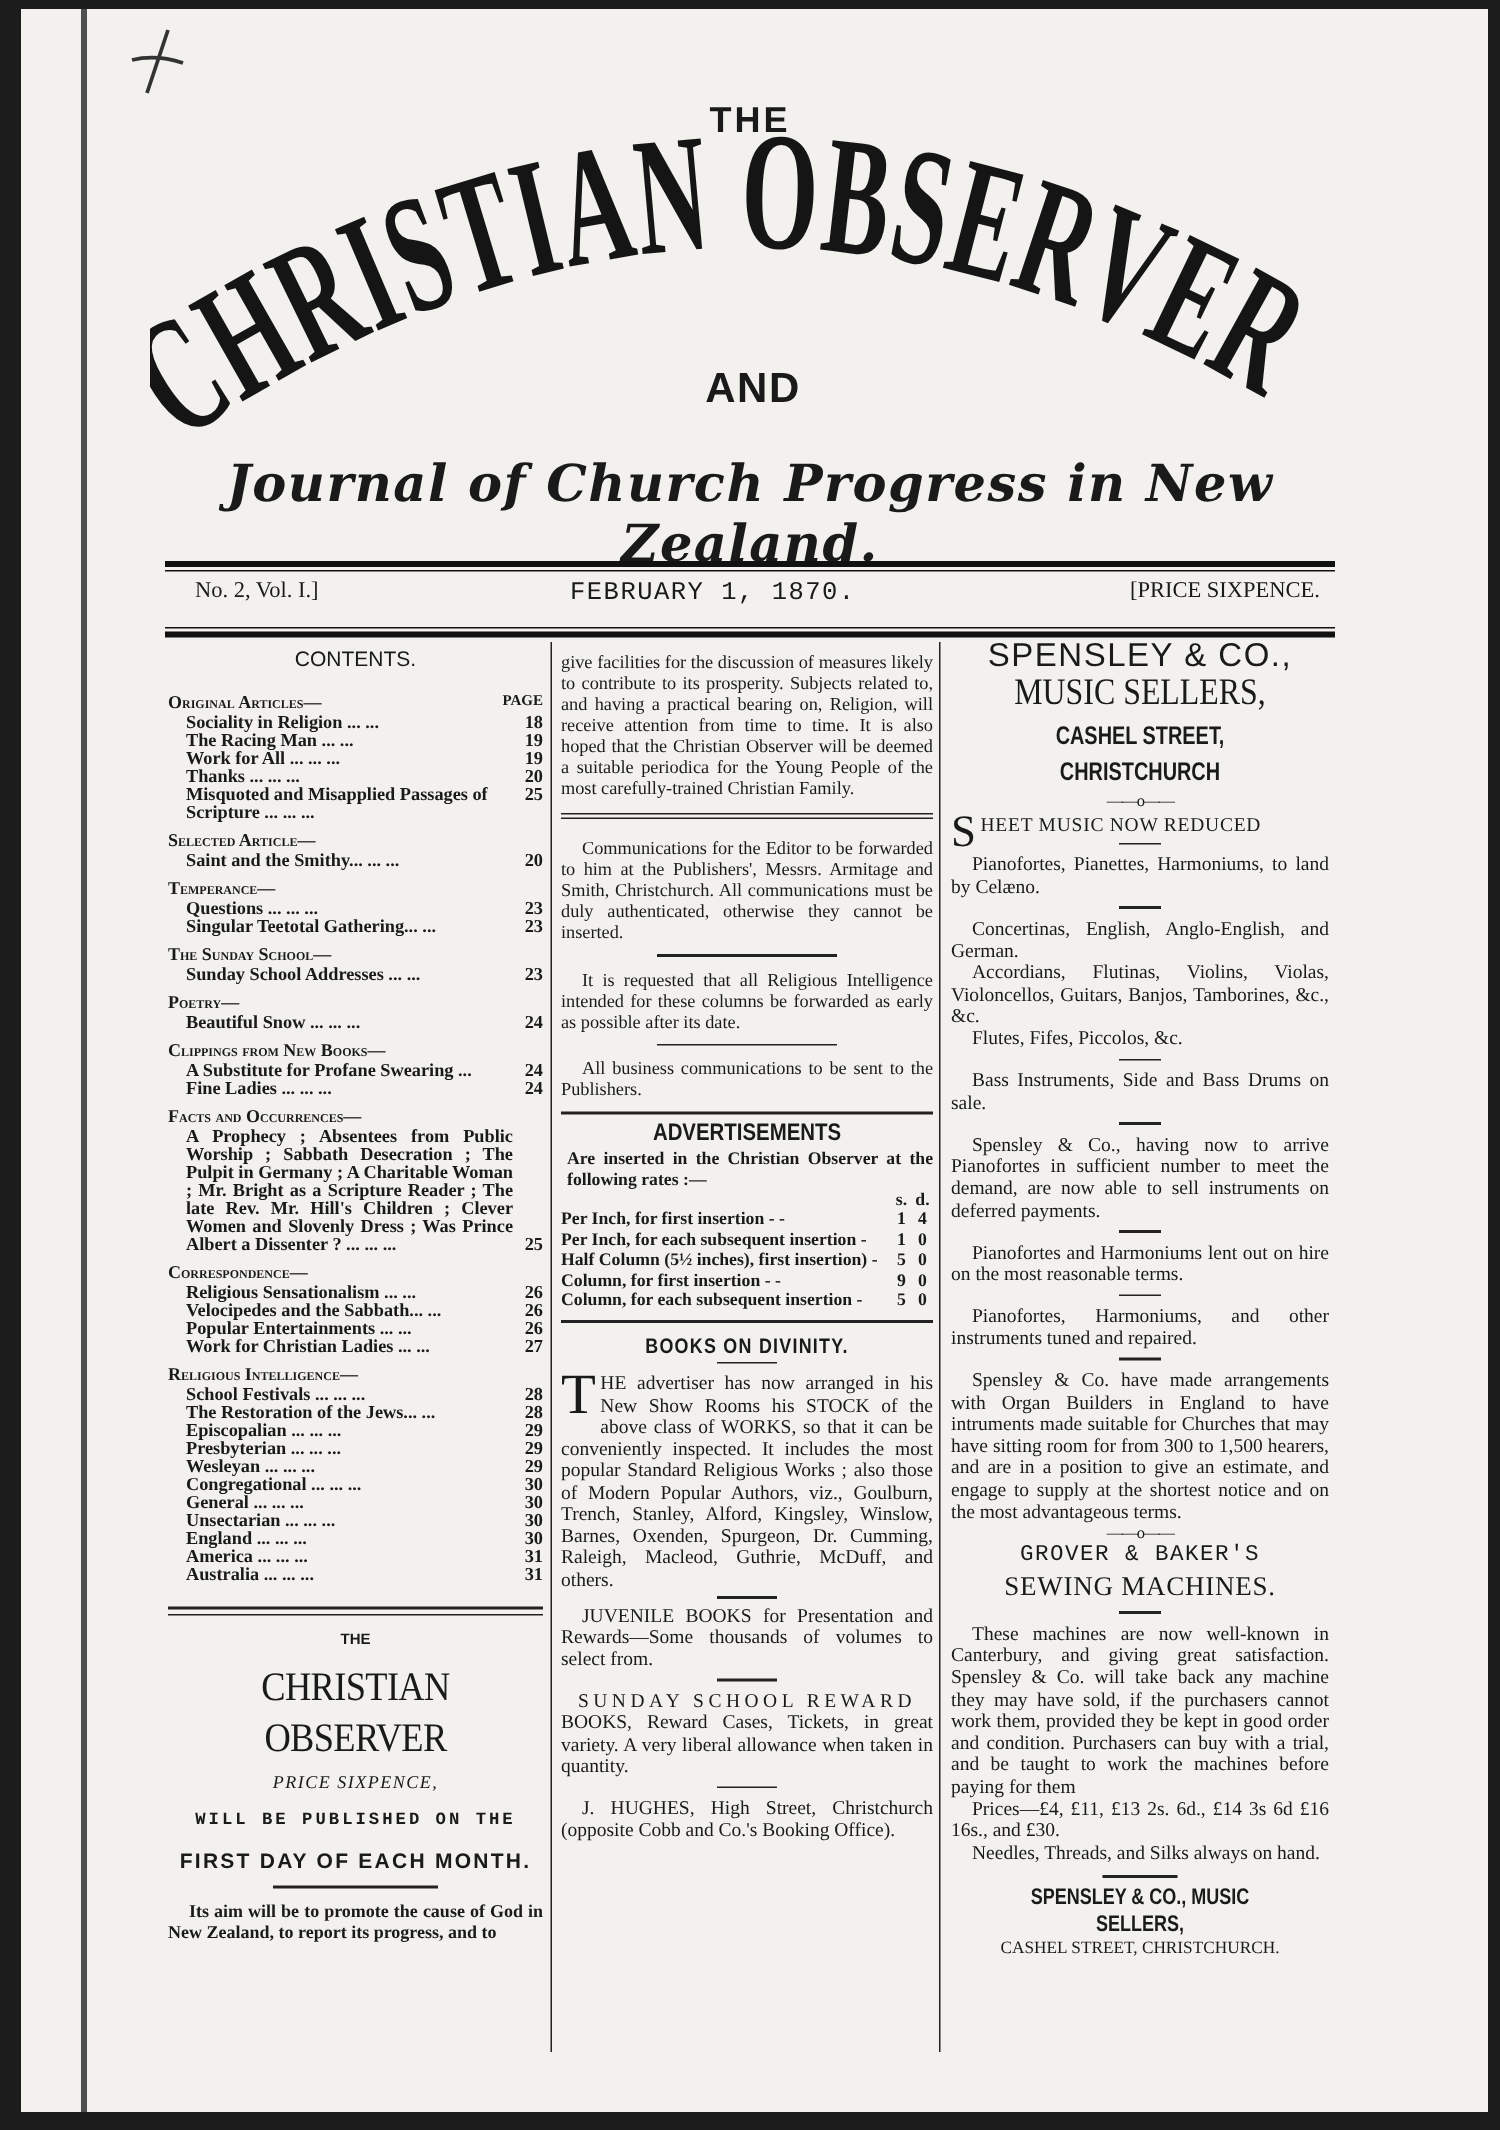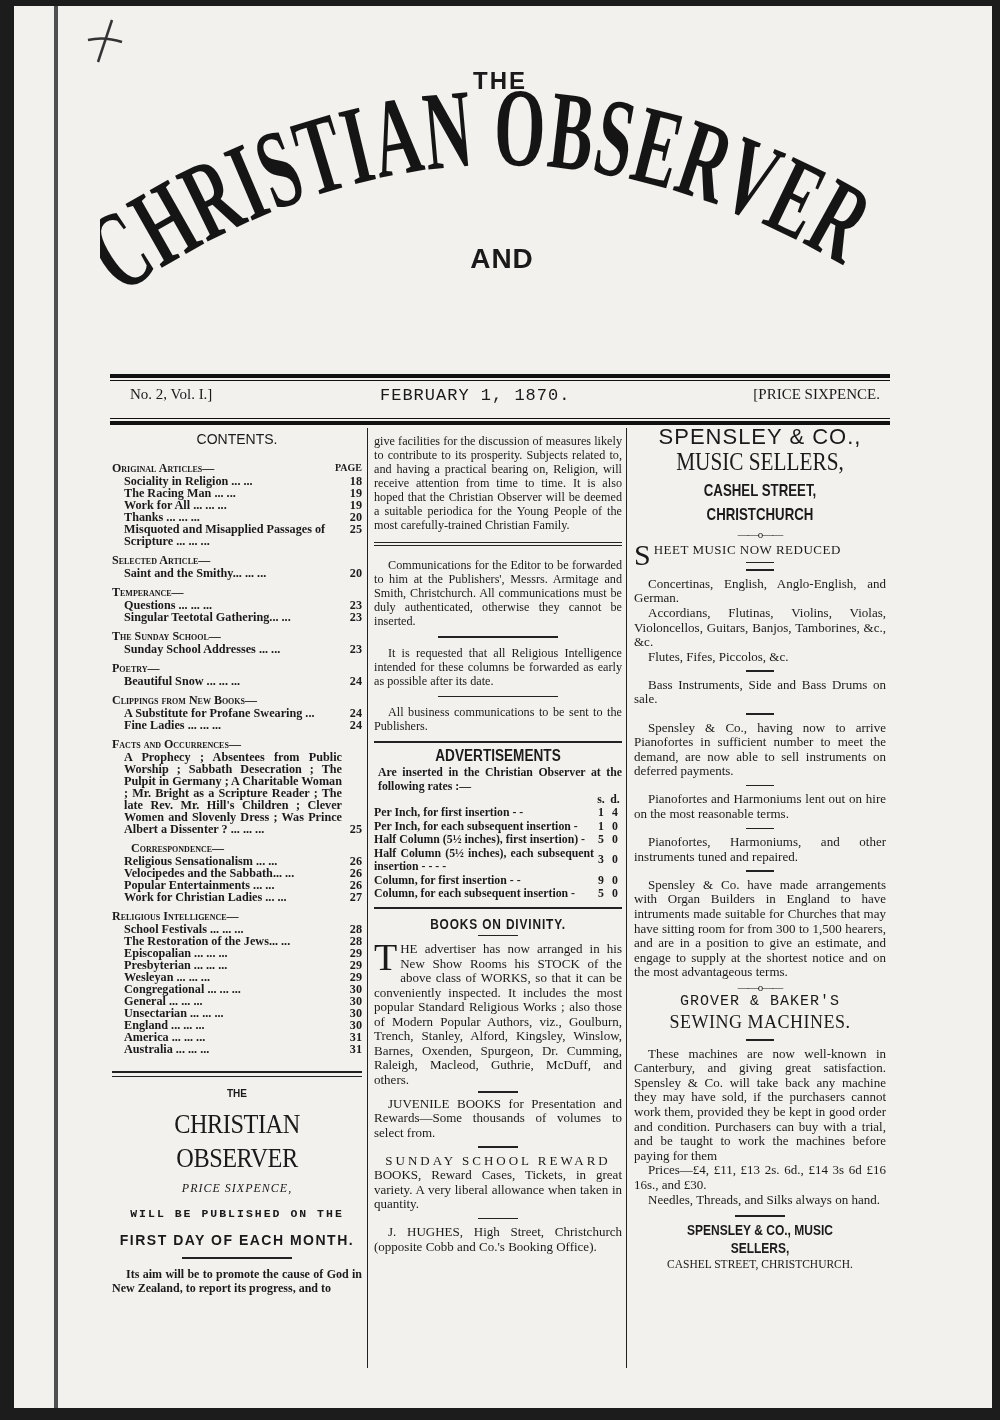--- a/index.html
+++ b/index.html
@@ -70,20 +70,21 @@
   <div class="the">THE</div>
   <svg class="title-arc" viewBox="0 0 800 260">
     <defs>
       <path id="arc" d="M 20 240 Q 400 -20 790 240"></path>
     </defs>
     <text font-family="Liberation Serif, serif" font-weight="bold" font-size="112" fill="#151515" letter-spacing="2" textLength="770" lengthAdjust="spacingAndGlyphs">
       <textPath href="#arc" startOffset="0">CHRISTIAN OBSERVER</textPath>
     </text>
   </svg>
   <div class="and">AND</div>
+  <div class="subtitle">Journal of Church Progress in New Zealand.</div>
 </div>
 
 <div class="rule-thick" style="top:374px"></div>
 <div class="rule-thin" style="top:380px"></div>
 
 <div class="dateline">
   <span class="l">No. 2, Vol. I.]</span>
   <span class="c">FEBRUARY 1, 1870.</span>
   <span class="r">[PRICE SIXPENCE.</span>
 </div>
@@ -180,21 +181,21 @@
         <div style="display: flex;">
           <span class="toc-sec-title" style="flex: 1 1 0%;">Facts and Occurrences—</span>
         </div>
         <div class="toc-item">
           <span class="t" style="text-align: justify;">A Prophecy ; Absentees from Public Worship ; Sabbath Desecration ; The Pulpit in Germany ; A Charitable Woman ; Mr. Bright as a Scripture Reader ; The late Rev. Mr. Hill's Children ; Clever Women and Slovenly Dress ; Was Prince Albert a Dissenter ? ... ... ...</span>
           <span class="p" style="align-self: flex-end;">25</span>
         </div>
       </div>
       <div class="toc-sec">
         <div style="display: flex;">
-          <span class="toc-sec-title" style="flex: 1 1 0%; margin-left: 19px;">Correspondence—</span>
+          <span class="toc-sec-title" style="flex: 1 1 0%;">Correspondence—</span>
         </div>
         <div class="toc-item">
           <span class="t">Religious Sensationalism ... ...</span>
           <span class="p">26</span>
         </div>
         <div class="toc-item">
           <span class="t">Velocipedes and the Sabbath... ...</span>
           <span class="p">26</span>
         </div>
         <div class="toc-item">
@@ -297,25 +298,20 @@
           <td>Per Inch, for each subsequent insertion -</td>
           <td class="n">1</td>
           <td class="n">0</td>
         </tr>
         <tr>
           <td>Half Column (5½ inches), first insertion) -</td>
           <td class="n">5</td>
           <td class="n">0</td>
         </tr>
         <tr>
-          <td>Half Column (5½ inches), each subsequent insertion - - - -</td>
-          <td class="n">3</td>
-          <td class="n">0</td>
-        </tr>
-        <tr>
           <td>Column, for first insertion - -</td>
           <td class="n">9</td>
           <td class="n">0</td>
         </tr>
         <tr>
           <td>Column, for each subsequent insertion -</td>
           <td class="n">5</td>
           <td class="n">0</td>
         </tr>
       </tbody>
@@ -334,20 +330,21 @@
   <p class="p indent" style="font-size:13px;line-height:14.5px">J. HUGHES, High Street, Christchurch (opposite Cobb and Co.'s Booking Office).</p>
 </div>
 
 <div class="col just" style="left:634px;top:430px;width:252px;font-size:13px;line-height:14.6px">
   <div class="bigad">SPENSLEY &amp; CO.,</div>
   <div class="center" style="font-size:25px;line-height:34px;transform:scaleX(.85)">MUSIC SELLERS,</div>
   <div class="condensed" style="font-size:17px;line-height:24px;transform:scaleX(.78)">CASHEL STREET, CHRISTCHURCH</div>
   <div class="tiny-orn">——o——</div>
   <div style="margin-top:2px"><span class="dropcap" style="font-size:30px;line-height:24px">S</span><span style="letter-spacing:.5px">HEET MUSIC NOW REDUCED</span></div>
   <div class="short-rule" style="width:28px;margin:4px auto 6px"></div>
+  <p class="p indent">Pianofortes, Pianettes, Harmoniums, to land by Celæno.</p>
   <div class="short-rule" style="width:28px;margin:6px auto"></div>
   <p class="p indent">Concertinas, English, Anglo-English, and German.</p>
   <p class="p indent">Accordians, Flutinas, Violins, Violas, Violoncellos, Guitars, Banjos, Tamborines, &amp;c., &amp;c.</p>
   <p class="p indent">Flutes, Fifes, Piccolos, &amp;c.</p>
   <div class="short-rule" style="width:28px;margin:6px auto"></div>
   <p class="p indent">Bass Instruments, Side and Bass Drums on sale.</p>
   <div class="short-rule" style="width:28px;margin:6px auto"></div>
   <p class="p indent">Spensley &amp; Co., having now to arrive Pianofortes in sufficient number to meet the demand, are now able to sell instruments on deferred payments.</p>
   <div class="short-rule" style="width:28px;margin:6px auto"></div>
   <p class="p indent">Pianofortes and Harmoniums lent out on hire on the most reasonable terms.</p>

